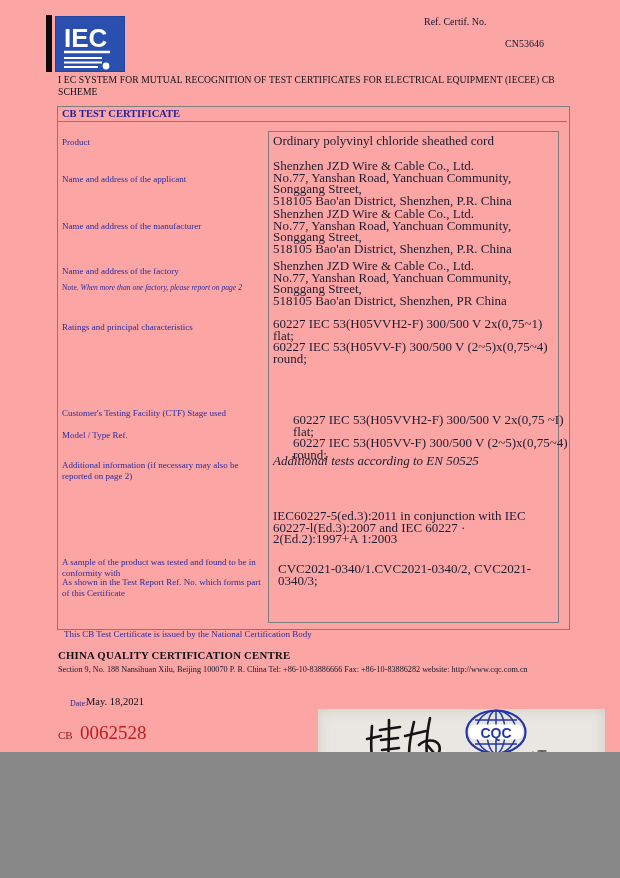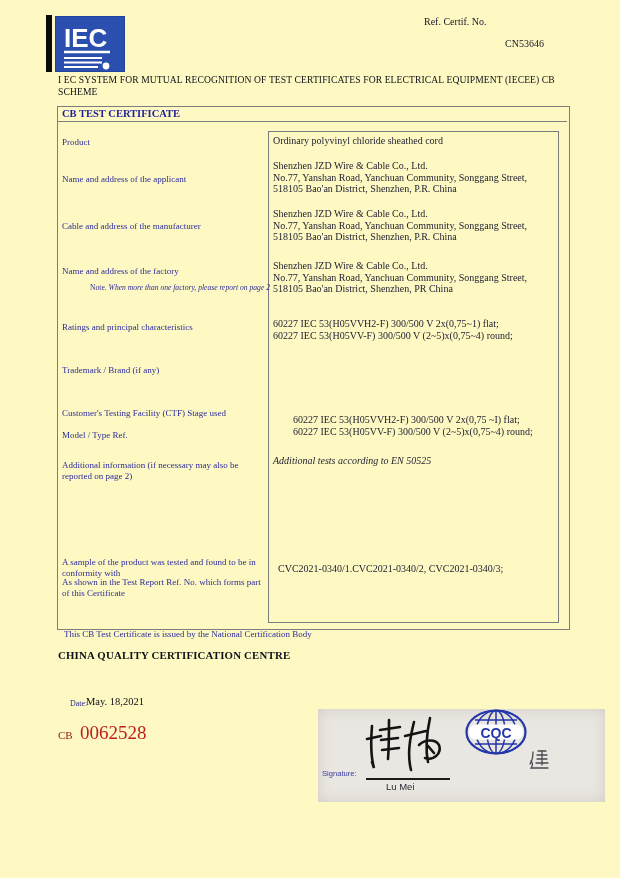--- a/index.html
+++ b/index.html
@@ -1,34 +1,34 @@
 <!DOCTYPE html>
 <html><head>
 <meta charset="utf-8">
 <style>
   html,body{margin:0;padding:0;background:#888;}
   .page{
-    position:relative;width:620px;height:878px;background:#fef9c3;
+    position:relative;width:620px;height:752px;background:#fca5a5;
     font-family:"Liberation Serif","DejaVu Serif",serif;color:#1c1c30;
     margin:0 auto;overflow:hidden;
   }
   .abs{position:absolute;}
   
   .iec-bar{left:46px;top:15px;width:6px;height:57px;background:#0a0a0a;}
   .iec-logo{left:55px;top:16px;width:70px;height:56px;}
   .ref-label{left:424px;top:16px;width:120px;font-size:10px;color:#161628;}
   .ref-number{left:424px;top:38px;width:120px;text-align:right;font-size:10px;color:#161628;}
   .scheme-title{left:58px;top:74px;width:512px;font-weight:normal;font-size:9.6px;line-height:11.5px;color:#101018;letter-spacing:.1px;}
   
   .outer-box{left:57px;top:106px;width:511px;height:522px;border:1px solid #7d7d7d;}
   .cert-title{left:58px;top:107px;width:509px;height:15px;border-bottom:1px solid #7d7d7d;
     font-weight:bold;font-size:10.5px;color:#22229a;padding:1px 0 0 4px;box-sizing:border-box;}
   .inner-box{left:268px;top:131px;width:289px;height:490px;border:1px solid #7d7d7d;}
   .lbl{left:62px;width:202px;font-size:9px;color:#2b2b9b;line-height:10.8px;}
-  .val{left:273px;width:280px;font-size:10px;color:#1c1c30;line-height:11.6px;white-space:pre-line;}
+  .val{left:273px;width:280px;font-size:13px;color:#1c1c30;line-height:11.6px;white-space:pre-line;}
   .note{font-size:7.6px;color:#2b2b9b;}
   .note .it{font-style:italic;}
   .issued-line{left:64px;top:629px;font-size:9px;color:#2b2b9b;}
   
   .issuer-name{left:58px;top:649px;font-weight:bold;font-size:10.8px;color:#101018;letter-spacing:.2px;}
   .issuer-address{left:58px;top:665px;width:540px;font-size:8.2px;color:#17172a;}
   .date-label{left:58px;top:699px;font-size:8px;color:#2b2b9b;padding-left:12px;}
   .date-value{left:86px;top:696px;font-size:10.5px;color:#101018;}
   .cb-label{left:58px;top:729px;font-size:11px;color:#8e1717;}
   .cb-number{left:80px;top:722px;font-size:19px;color:#bf1d20;}
@@ -66,54 +66,56 @@
   <div class="abs inner-box"></div>
 
   <div class="abs lbl" style="top:137px;">Product</div>
   <div class="abs val" style="top:135px;">Ordinary polyvinyl chloride sheathed cord</div>
 
   <div class="abs lbl" style="top:174px;">Name and address of the applicant</div>
   <div class="abs val" style="top:160px;">Shenzhen JZD Wire &amp; Cable Co., Ltd.
 No.77, Yanshan Road, Yanchuan Community, Songgang Street,
 518105 Bao'an District, Shenzhen, P.R. China</div>
 
-  <div class="abs lbl" style="top:221px;">Cable and address of the manufacturer</div>
+  <div class="abs lbl" style="top:221px;">Name and address of the manufacturer</div>
   <div class="abs val" style="top:208px;">Shenzhen JZD Wire &amp; Cable Co., Ltd.
 No.77, Yanshan Road, Yanchuan Community, Songgang Street,
 518105 Bao'an District, Shenzhen, P.R. China</div>
 
   <div class="abs lbl" style="top:266px;">Name and address of the factory</div>
-  <div class="abs lbl note" style="top:283px;width:210px;margin-left:28px;"><span>Note.</span><span class="it"> When more than one factory, please report on page 2</span></div>
+  <div class="abs lbl note" style="top:283px;width:210px;"><span>Note.</span><span class="it"> When more than one factory, please report on page 2</span></div>
   <div class="abs val" style="top:260px;">Shenzhen JZD Wire &amp; Cable Co., Ltd.
 No.77, Yanshan Road, Yanchuan Community, Songgang Street,
 518105 Bao'an District, Shenzhen, PR China</div>
 
   <div class="abs lbl" style="top:322px;">Ratings and principal characteristics</div>
   <div class="abs val" style="top:318px;">60227 IEC 53(H05VVH2-F) 300/500 V 2x(0,75~1) flat;
 60227 IEC 53(H05VV-F) 300/500 V (2~5)x(0,75~4) round;</div>
 
-  <div class="abs lbl" style="top:365px;">Trademark / Brand (if any)</div>
 
   <div class="abs lbl" style="top:408px;">Customer's Testing Facility (CTF) Stage used</div>
 
   <div class="abs lbl" style="top:430px;">Model / Type Ref.</div>
   <div class="abs val" style="top:414px;margin-left:20px;">60227 IEC 53(H05VVH2-F) 300/500 V 2x(0,75 ~I) flat;
 60227 IEC 53(H05VV-F) 300/500 V (2~5)x(0,75~4) round;</div>
 
   <div class="abs lbl" style="top:460px;">Additional information (if necessary may also be reported on page 2)</div>
   <div class="abs val" style="top:455px;font-style:italic;">Additional tests according to EN 50525</div>
 
   <div class="abs lbl" style="top:557px;">A sample of the product was tested and found to be in conformity with</div>
+  <div class="abs val" style="top:510px;">IEC60227-5(ed.3):2011 in conjunction with IEC
+60227-l(Ed.3):2007 and IEC 60227 · 2(Ed.2):1997+A 1:2003</div>
 
   <div class="abs lbl" style="top:577px;">As shown in the Test Report Ref. No. which forms part of this Certificate</div>
   <div class="abs val" style="top:563px;left:278px;">CVC2021-0340/1.CVC2021-0340/2, CVC2021-0340/3;</div>
 
   <div class="abs issued-line">This CB Test Certificate is issued by the National Certification Body</div>
 
   <div class="abs issuer-name">CHINA QUALITY CERTIFICATION CENTRE</div>
+  <div class="abs issuer-address">Section 9, No. 188 Nansihuan Xilu, Beijing 100070 P. R. China Tel: +86-10-83886666 Fax: +86-10-83886282 website: http://www.cqc.com.cn</div>
   <div class="abs date-label">Date:</div>
   <div class="abs date-value">May. 18,2021</div>
   <div class="abs cb-label">CB</div>
   <div class="abs cb-number">0062528</div>
 
   <div class="abs stamp-area"></div>
 
   <svg class="abs signature-strokes" viewBox="0 0 88 64">
     <g fill="none" stroke="#141414" stroke-width="2.6" stroke-linecap="round">
       <path d="M10,14 C9,26 8,42 12,56 L10,50"></path>

